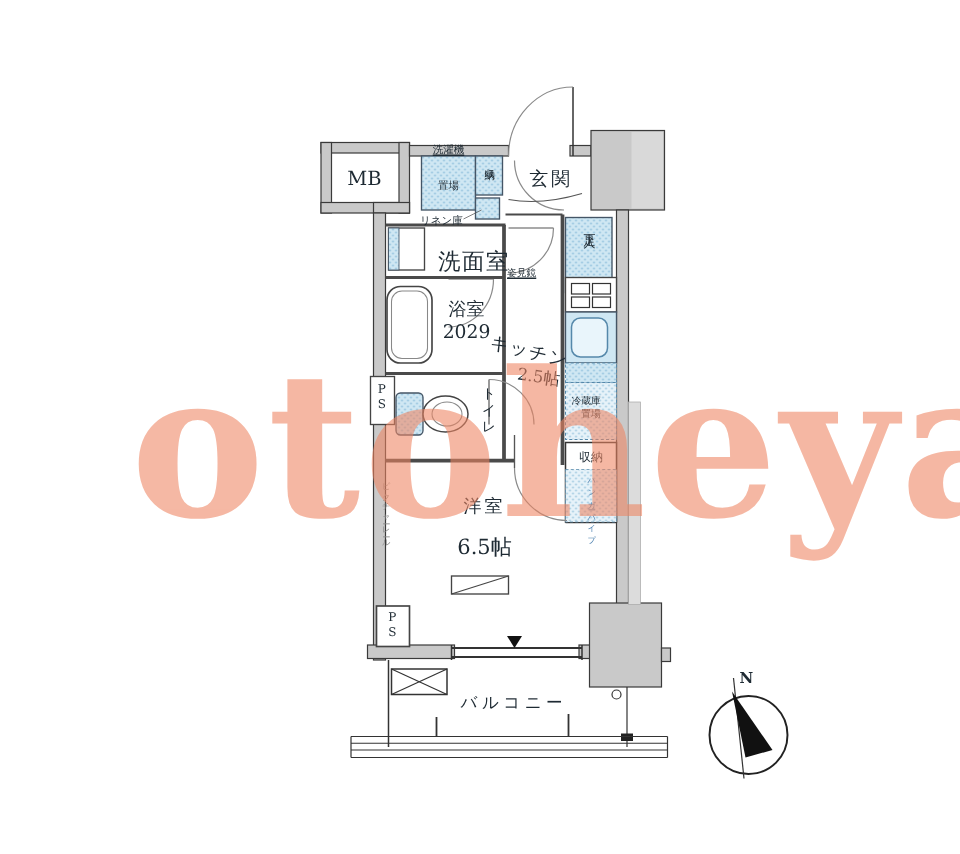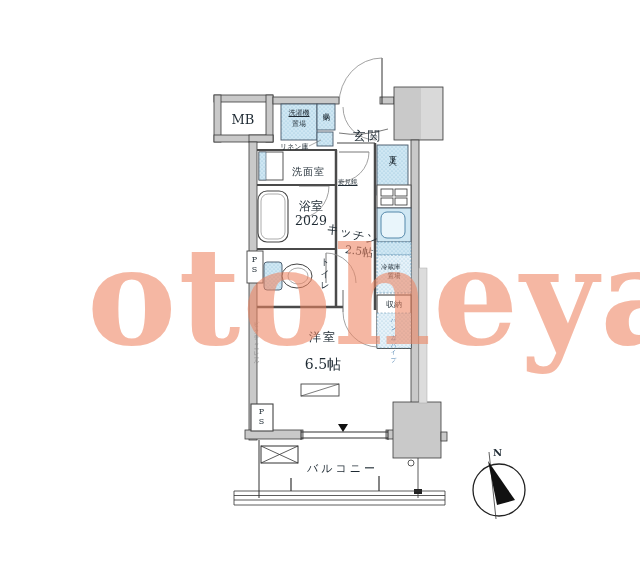--- a/index.html
+++ b/index.html
@@ -151,26 +151,26 @@
   </g>
 
   <g>
     <circle cx="478" cy="490" r="26" fill="#ffffff" stroke="#222" stroke-width="1.3"></circle>
     <line x1="468" y1="452" x2="475" y2="519" stroke="#333" stroke-width="0.8"></line>
     <polygon points="467,461 494,500 476,505" fill="#111"></polygon>
   </g>
 </svg>
 
 <div class="lbl c" style="left:202px;top:112px;width:40px;font-size:13px;">MB</div>
-<div class="lbl" style="left:332px;top:128px;font-size:12.5px;letter-spacing:2px;">玄関</div>
-<div class="lbl c" style="left:261px;top:109px;width:34px;font-size:7px;line-height:1.25;text-decoration:underline;">洗濯機</div>
+<div class="lbl" style="left:332px;top:111px;font-size:12.5px;letter-spacing:2px;">玄関</div>
+<div class="lbl c" style="left:261px;top:96px;width:34px;font-size:7px;line-height:1.25;text-decoration:underline;">洗濯機</div>
 <div class="lbl c" style="left:261px;top:119px;width:34px;font-size:7px;">置場</div>
 <div class="lbl vtext" style="left:300px;top:107px;font-size:7px;">収納</div>
 <div class="lbl" style="left:259px;top:142px;font-size:7px;text-align:right;">リネン庫</div>
-<div class="lbl" style="left:271px;top:165px;font-size:10px;letter-spacing:1px;">洗面室</div>
+<div class="lbl" style="left:271px;top:165px;font-size:15px;letter-spacing:1px;">洗面室</div>
 <div class="lbl" style="left:317px;top:178px;font-size:6.5px;text-decoration:underline;">姿見鏡</div>
 <div class="lbl vtext" style="left:365px;top:149px;font-size:8px;">下足入</div>
 <div class="lbl c" style="left:270px;top:198px;width:40px;font-size:12px;text-align:center;">浴室</div>
 <div class="lbl c" style="left:270px;top:213px;width:40px;font-size:12.5px;">2029</div>
 <div class="lbl" style="left:308px;top:220px;font-size:12px;letter-spacing:1px;transform:rotate(14deg);transform-origin:left top;">キッチン</div>
 <div class="lbl" style="left:325px;top:242px;font-size:11px;transform:rotate(8deg);transform-origin:left top;">2.5帖</div>
 <div class="lbl vtext" style="left:297px;top:252px;font-size:9px;">トイレ</div>
 <div class="lbl vtext" style="left:229px;top:255px;font-size:8px;">PS</div>
 <div class="lbl c" style="left:360px;top:263px;width:16px;font-size:6.5px;">冷蔵庫</div>
 <div class="lbl c" style="left:360px;top:272px;width:26px;font-size:6.5px;">置場</div>

